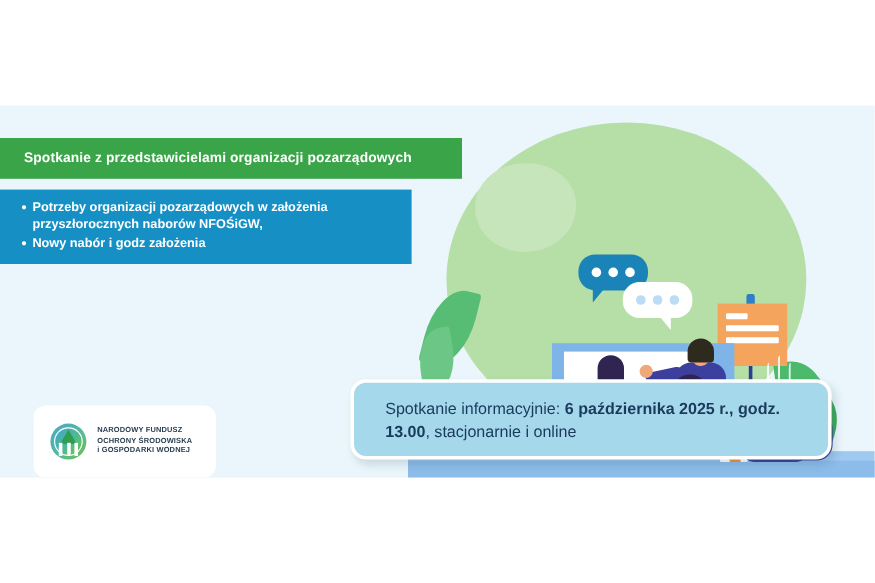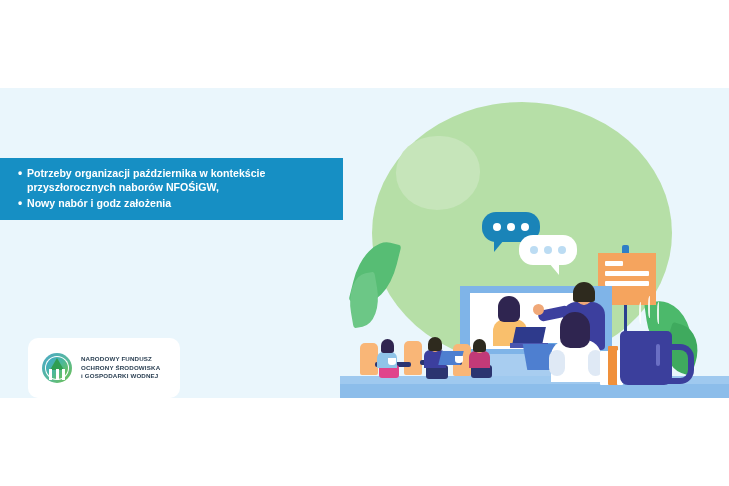--- a/index.html
+++ b/index.html
@@ -538,32 +538,40 @@
 
       <div class="fig" id="p3-legs"></div>
       <div class="fig" id="p3-body"></div>
       <div class="fig head" id="p3-head"></div>
       <div class="fig" id="p3-hair"></div>
 
       <div class="cup-small" style="left:388px; top:270px;"></div>
       <div class="cup-small" style="left:455px; top:268px;"></div>
     </div>
 
+    <div id="title-band">
+      <span class="title-text">Spotkanie z przedstawicielami organizacji pozarządowych</span>
+    </div>
 
     <div id="bullet-band">
       <div class="bullet-row">
         <span class="bullet-dot">•</span>
-        <span class="bullet-text">Potrzeby organizacji października w kontekście przyszłorocznych naborów NFOŚiGW,</span>
+        <span class="bullet-text">Potrzeby organizacji pozarządowych w założenia przyszłorocznych naborów NFOŚiGW,</span>
       </div>
       <div class="bullet-row">
         <span class="bullet-dot">•</span>
         <span class="bullet-text">Nowy nabór i godz założenia</span>
       </div>
     </div>
 
+    <div id="info-box">
+      <div id="info-text">
+        <span>Spotkanie informacyjnie: </span><b>6 października 2025 r., godz. 13.00</b><span>, stacjonarnie i online</span>
+      </div>
+    </div>
 
     <div id="logo-card">
       <div id="logo-mark">
         <div class="lm-arc"></div>
         <div class="lm-inner"></div>
         <div class="lm-tree"></div>
         <div class="lm-trunk"></div>
         <div class="lm-bar" style="left:7px;"></div>
         <div class="lm-bar" style="left:13.5px;"></div>
         <div class="lm-bar" style="left:20px;"></div>

